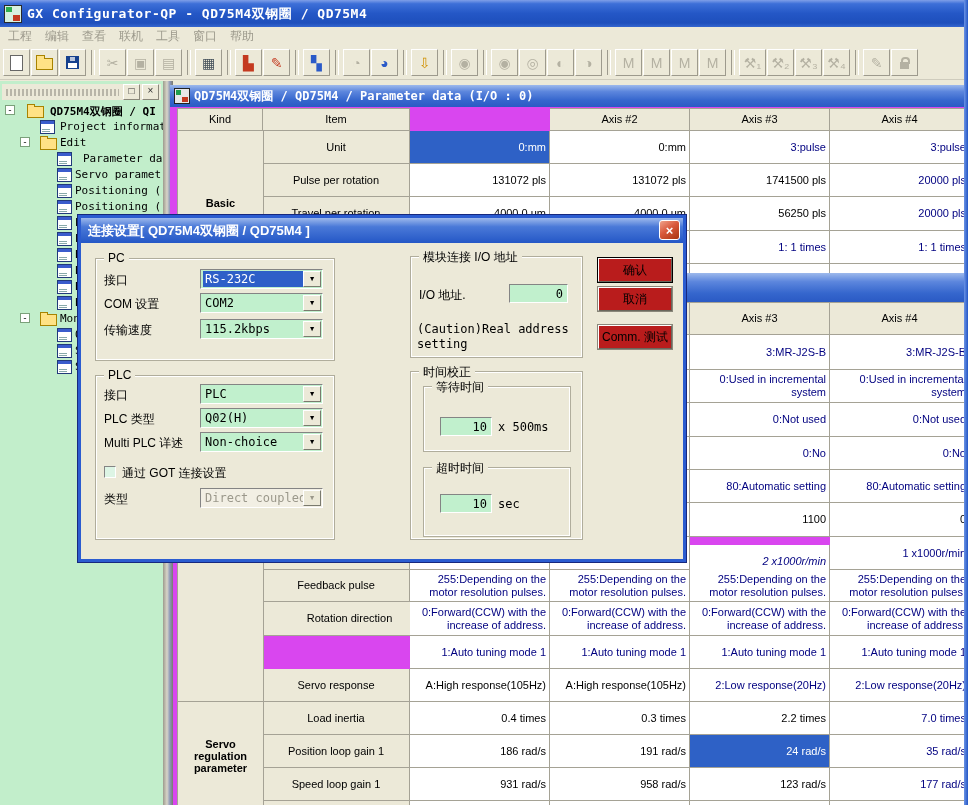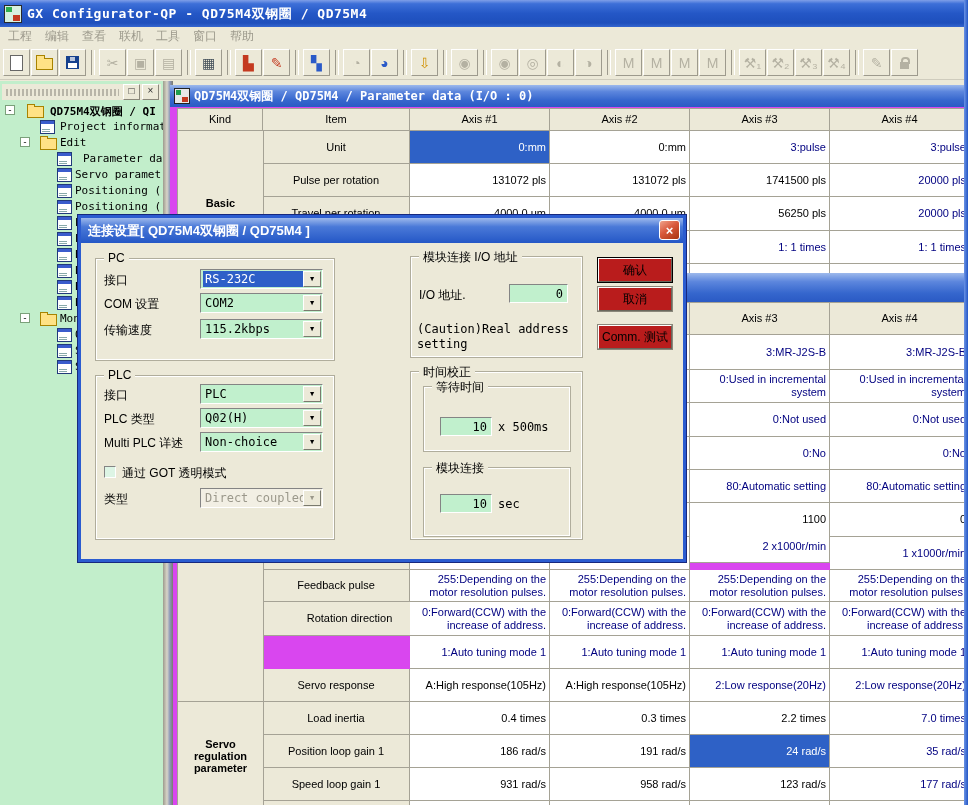--- a/index.html
+++ b/index.html
@@ -256,21 +256,20 @@
 <div class="splitter"></div>
 
 <div class="win" style="left:170px;top:85px;width:798px;height:188px;z-index:5">
   <div class="wtitle" style="height:22px">
     <span class="wicon"></span>
     <span>QD75M4双钢圈 / QD75M4 / Parameter data (I/O : 0)</span>
   </div>
   <div class="wbody" style="top:22px">
       <div class="tc th" style="left: 7px; top: 1px; width: 86px; height: 23px; border-left: 1px solid rgb(165, 162, 149);">Kind</div>
       <div class="tc th" style="left: 93px; top: 1px; width: 147px; height: 23px;">Item</div>
-      <div class="tc th" style="left: 240px; top: 1px; width: 140px; height: 23px;">Axis #1</div>
       <div class="tc th" style="left: 380px; top: 1px; width: 140px; height: 23px;">Axis #2</div>
       <div class="tc th" style="left: 520px; top: 1px; width: 140px; height: 23px;">Axis #3</div>
       <div class="tc th" style="left: 660px; top: 1px; width: 140px; height: 23px;">Axis #4</div>
       <div class="tc td-item" style="left: 93px; top: 24px; width: 147px; height: 33px;">Unit</div>
       <div class="tc td-val sel" style="left: 240px; top: 24px; width: 140px; height: 33px;">0:mm</div>
       <div class="tc td-val" style="left: 380px; top: 24px; width: 140px; height: 33px;">0:mm</div>
       <div class="tc td-val b" style="left: 520px; top: 24px; width: 140px; height: 33px;">3:pulse</div>
       <div class="tc td-val b" style="left: 660px; top: 24px; width: 140px; height: 33px;">3:pulse</div>
       <div class="tc td-item" style="left: 93px; top: 57px; width: 147px; height: 33px;">Pulse per rotation</div>
       <div class="tc td-val" style="left: 240px; top: 57px; width: 140px; height: 33px;">131072 pls</div>
@@ -331,21 +330,21 @@
       <div class="tc td-val b" style="left: 517px; top: 168px; width: 140px; height: 33px;">80:Automatic setting</div>
       <div class="tc td-val b" style="left: 657px; top: 168px; width: 140px; height: 33px;">80:Automatic setting</div>
       <div class="tc td-item" style="left: 90px; top: 201px; width: 147px; height: 34px;"></div>
       <div class="tc td-val" style="left: 237px; top: 201px; width: 140px; height: 34px;"></div>
       <div class="tc td-val" style="left: 377px; top: 201px; width: 140px; height: 34px;"></div>
       <div class="tc td-val" style="left: 517px; top: 201px; width: 140px; height: 34px;">1100</div>
       <div class="tc td-val" style="left: 657px; top: 201px; width: 140px; height: 34px;">0</div>
       <div class="tc td-item" style="left: 90px; top: 235px; width: 147px; height: 33px;"></div>
       <div class="tc td-val" style="left: 237px; top: 235px; width: 140px; height: 33px;"></div>
       <div class="tc td-val" style="left: 377px; top: 235px; width: 140px; height: 33px;"></div>
-      <div class="tc td-val b" style="left: 517px; top: 228px; width: 140px; height: 33px;">2 x1000r/min</div>
+      <div class="tc td-val b" style="left: 517px; top: 243px; width: 140px; height: 33px; font-style: italic;">2 x1000r/min</div>
       <div class="tc td-val b" style="left: 657px; top: 235px; width: 140px; height: 33px;">1 x1000r/min</div>
       <div class="tc td-item" style="left: 90px; top: 268px; width: 147px; height: 32px;">Feedback pulse</div>
       <div class="tc td-val b" style="left: 237px; top: 268px; width: 140px; height: 32px;">255:Depending on the motor resolution pulses.</div>
       <div class="tc td-val b" style="left: 377px; top: 268px; width: 140px; height: 32px;">255:Depending on the motor resolution pulses.</div>
       <div class="tc td-val b" style="left: 517px; top: 268px; width: 140px; height: 32px;">255:Depending on the motor resolution pulses.</div>
       <div class="tc td-val b" style="left: 657px; top: 268px; width: 140px; height: 32px;">255:Depending on the motor resolution pulses.</div>
       <div class="tc td-item" style="left: 90px; top: 300px; width: 174px; height: 34px;">Rotation direction</div>
       <div class="tc td-val b" style="left: 237px; top: 300px; width: 140px; height: 34px;">0:Forward(CCW) with the increase of address.</div>
       <div class="tc td-val b" style="left: 377px; top: 300px; width: 140px; height: 34px;">0:Forward(CCW) with the increase of address.</div>
       <div class="tc td-val b" style="left: 517px; top: 300px; width: 140px; height: 34px;">0:Forward(CCW) with the increase of address.</div>
@@ -423,21 +422,21 @@
       <div class="combo" style="left:104px;top:32px;width:123px">
         <span class="val">Q02(H)</span>
         <span class="arr">▼</span>
       </div>
       <span class="fld-label" style="left:8px;top:59px">Multi PLC 详述</span>
       <div class="combo" style="left:104px;top:56px;width:123px">
         <span class="val">Non-choice</span>
         <span class="arr">▼</span>
       </div>
       <span class="chk" style="left:8px;top:90px"></span>
-      <span class="fld-label" style="left:26px;top:89px">通过 GOT 透明模式</span>
+      <span class="fld-label" style="left:26px;top:89px">通过 GOT 连接设置</span>
       <span class="fld-label" style="left:8px;top:115px">类型</span>
       <div class="combo disabled" style="left:104px;top:112px;width:123px">
         <span class="val">Direct coupled</span>
         <span class="arr">▼</span>
       </div>
     </div>
 
     <div class="grp" style="left:329px;top:13px;width:173px;height:102px">
       <span class="grp-label">模块连接 I/O 地址</span>
       <span class="fld-label" style="left:8px;top:30px">I/O 地址.</span>
@@ -447,21 +446,21 @@
     </div>
 
     <div class="grp" style="left:329px;top:128px;width:173px;height:169px">
       <span class="grp-label">时间校正</span>
       <div class="grp" style="left:12px;top:14px;width:148px;height:66px">
         <span class="grp-label">等待时间</span>
         <div class="numfld" style="left:16px;top:30px;width:52px">10</div>
         <span class="unit-txt" style="left:74px;top:33px">x 500ms</span>
       </div>
       <div class="grp" style="left:12px;top:95px;width:148px;height:70px">
-        <span class="grp-label">模块连接</span>
+        <span class="grp-label">超时时间</span>
         <div class="numfld" style="left:16px;top:26px;width:52px">10</div>
         <span class="unit-txt" style="left:74px;top:29px">sec</span>
       </div>
     </div>
 
     <div class="btn focused" style="left:517px;top:15px">确认</div>
     <div class="btn" style="left:517px;top:44px">取消</div>
     <div class="btn" style="left:517px;top:82px">Comm. 测试</div>
   </div>
 </div>

